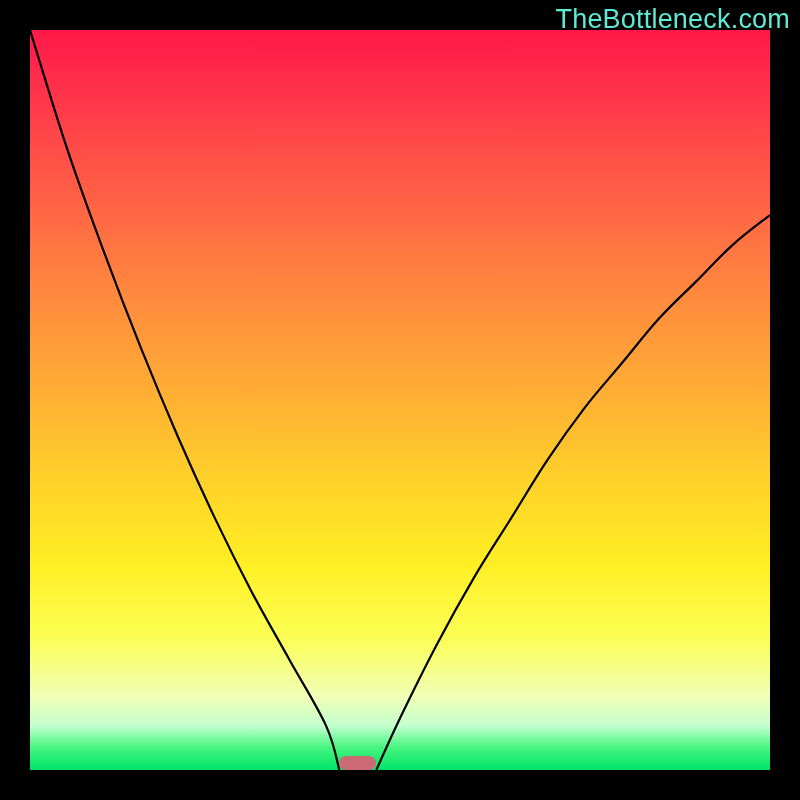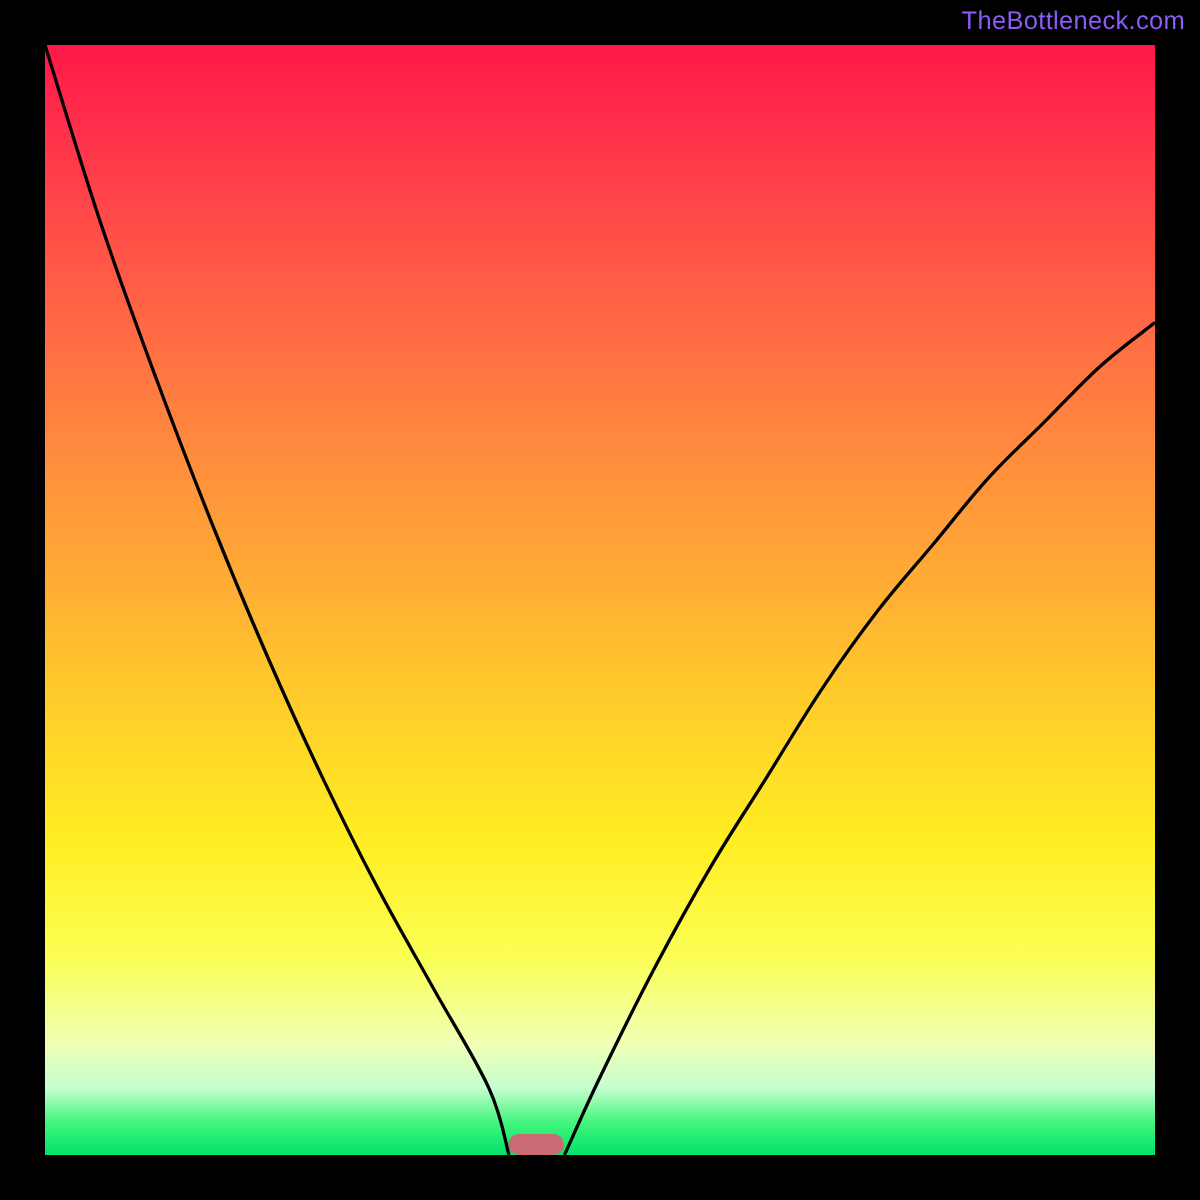--- a/index.html
+++ b/index.html
@@ -16,22 +16,22 @@
     top: 0;
     left: 0;
     width: 800px;
     height: 800px;
     background: #000;
   }
   .watermark {
     position: absolute;
     top: 4px;
     right: 10px;
-    color: #8b5cf6;
-    font-size: 17px;
+    color: #5eead4;
+    font-size: 27px;
     font-weight: 500;
     letter-spacing: 0.2px;
     z-index: 5;
   }
   .plot {
     position: absolute;
     left: 30px;
     top: 30px;
     width: 740px;
     height: 740px;

